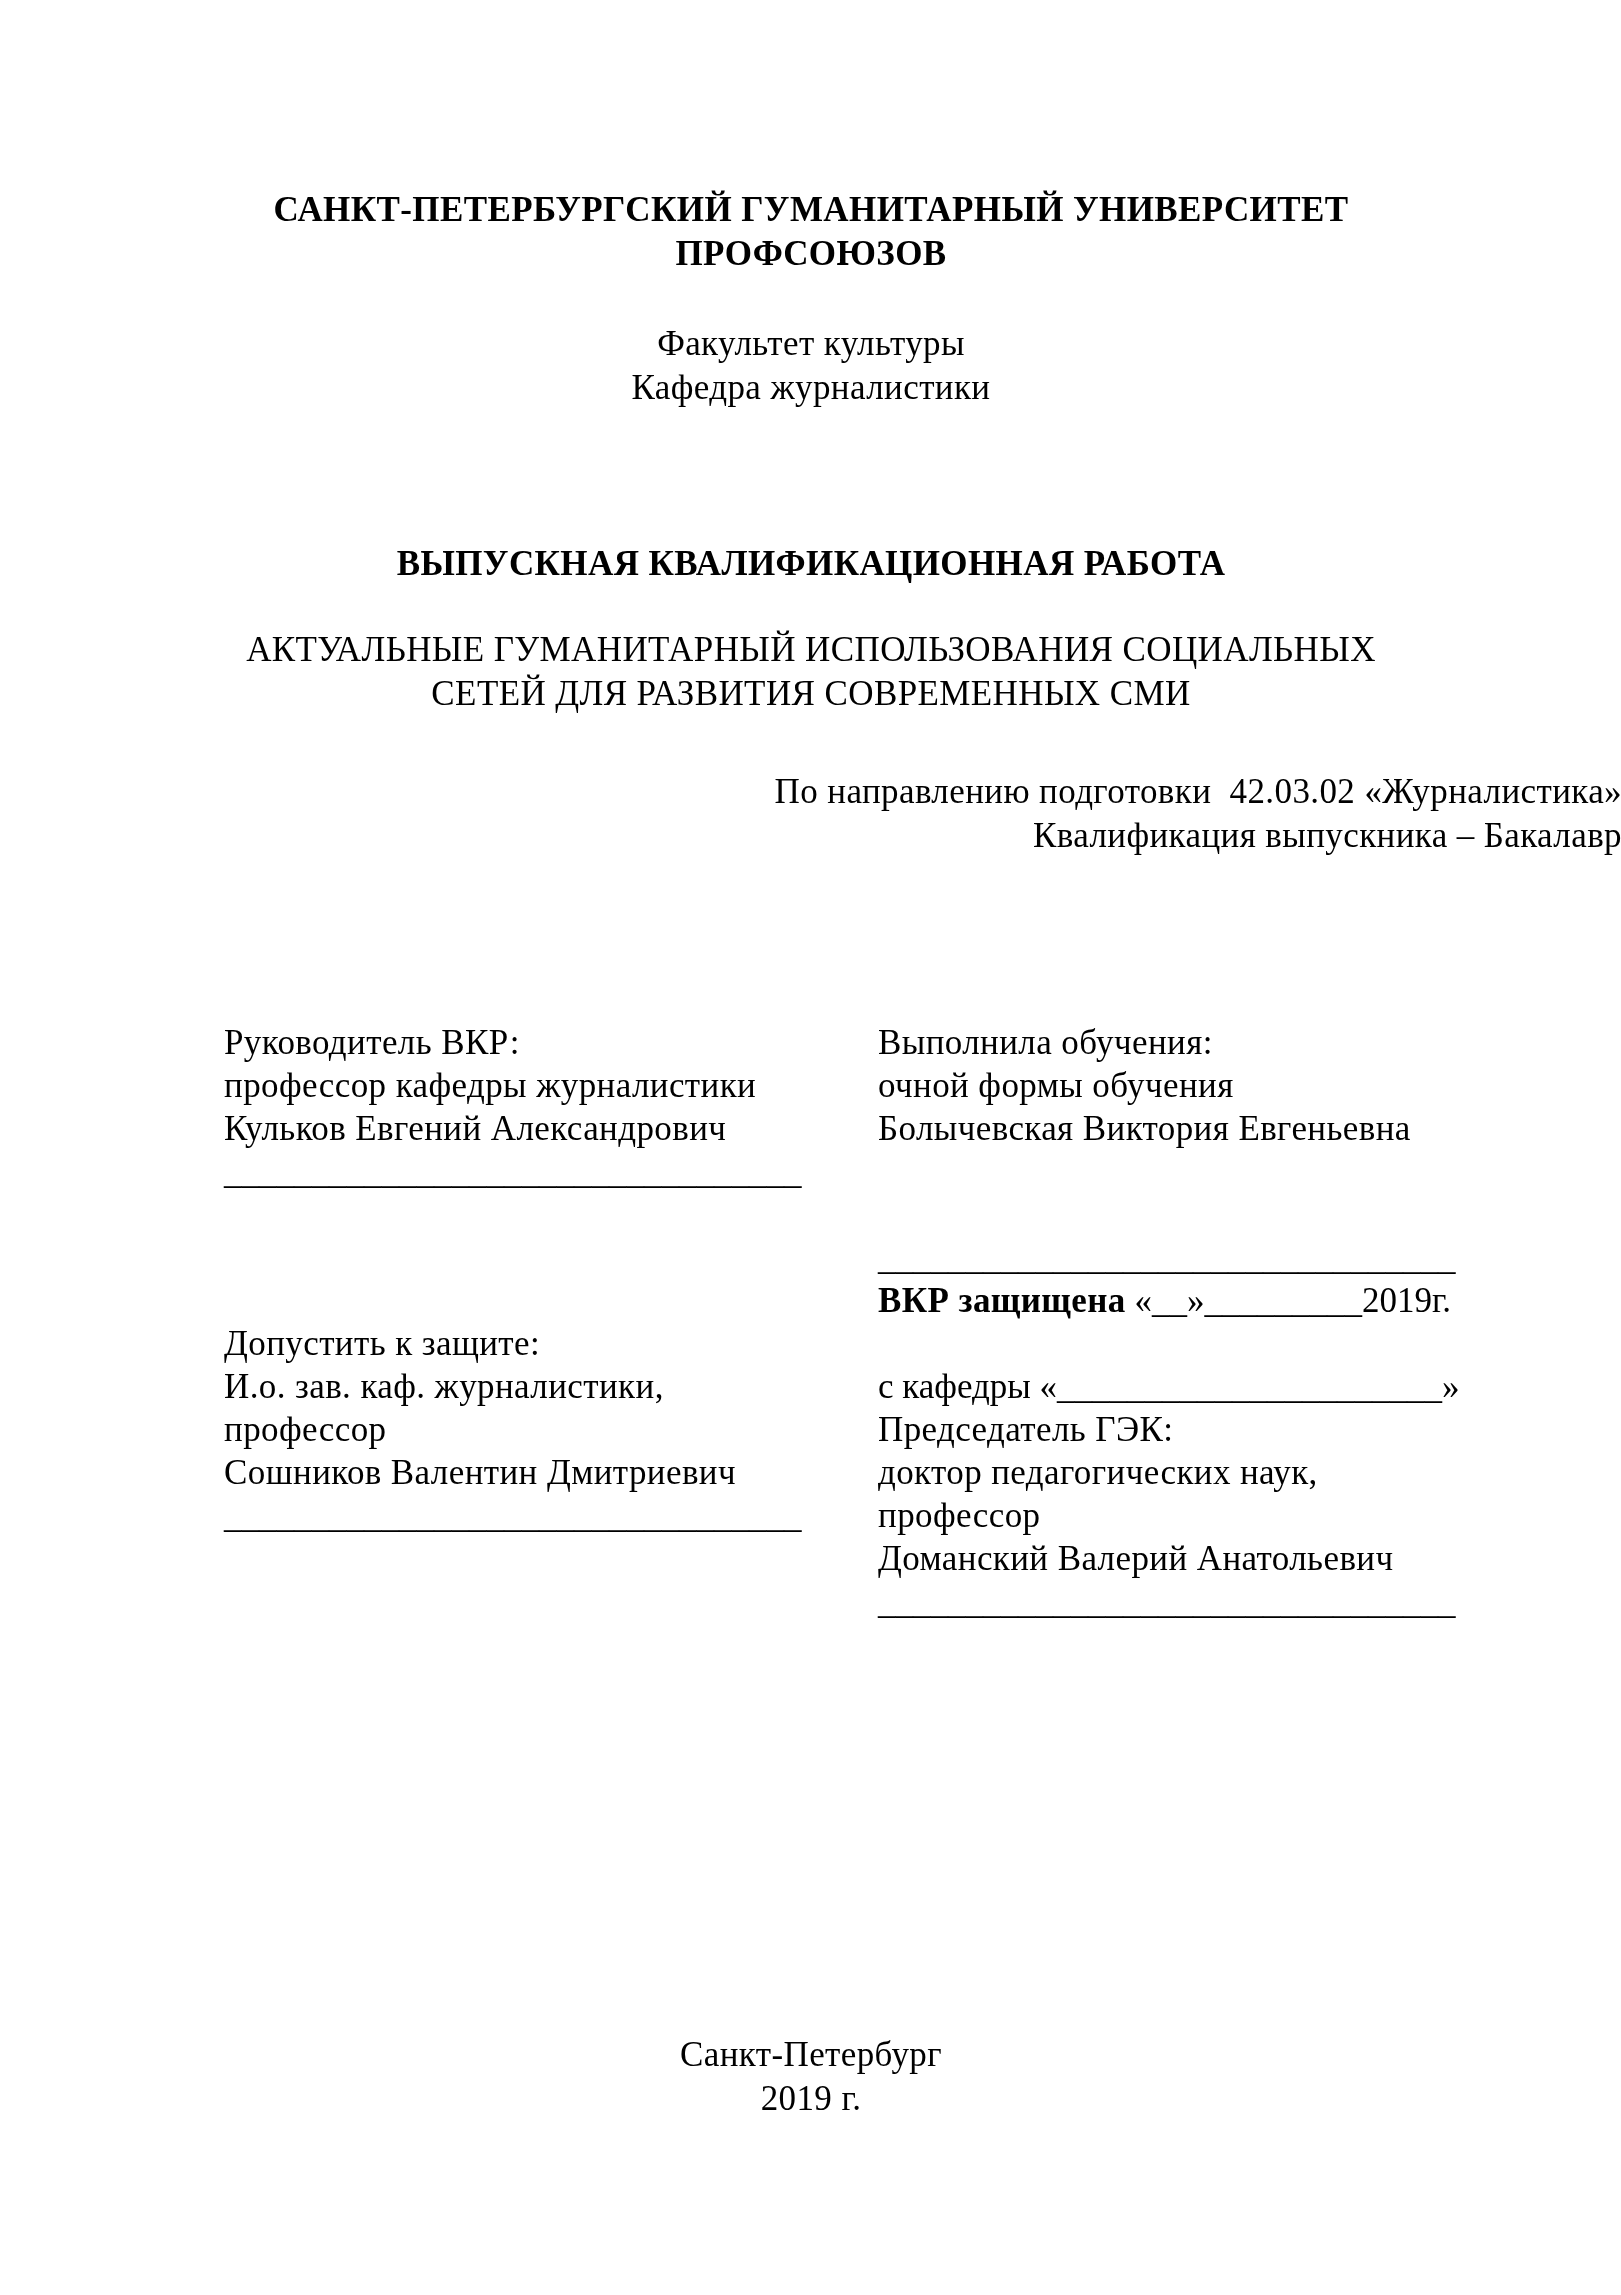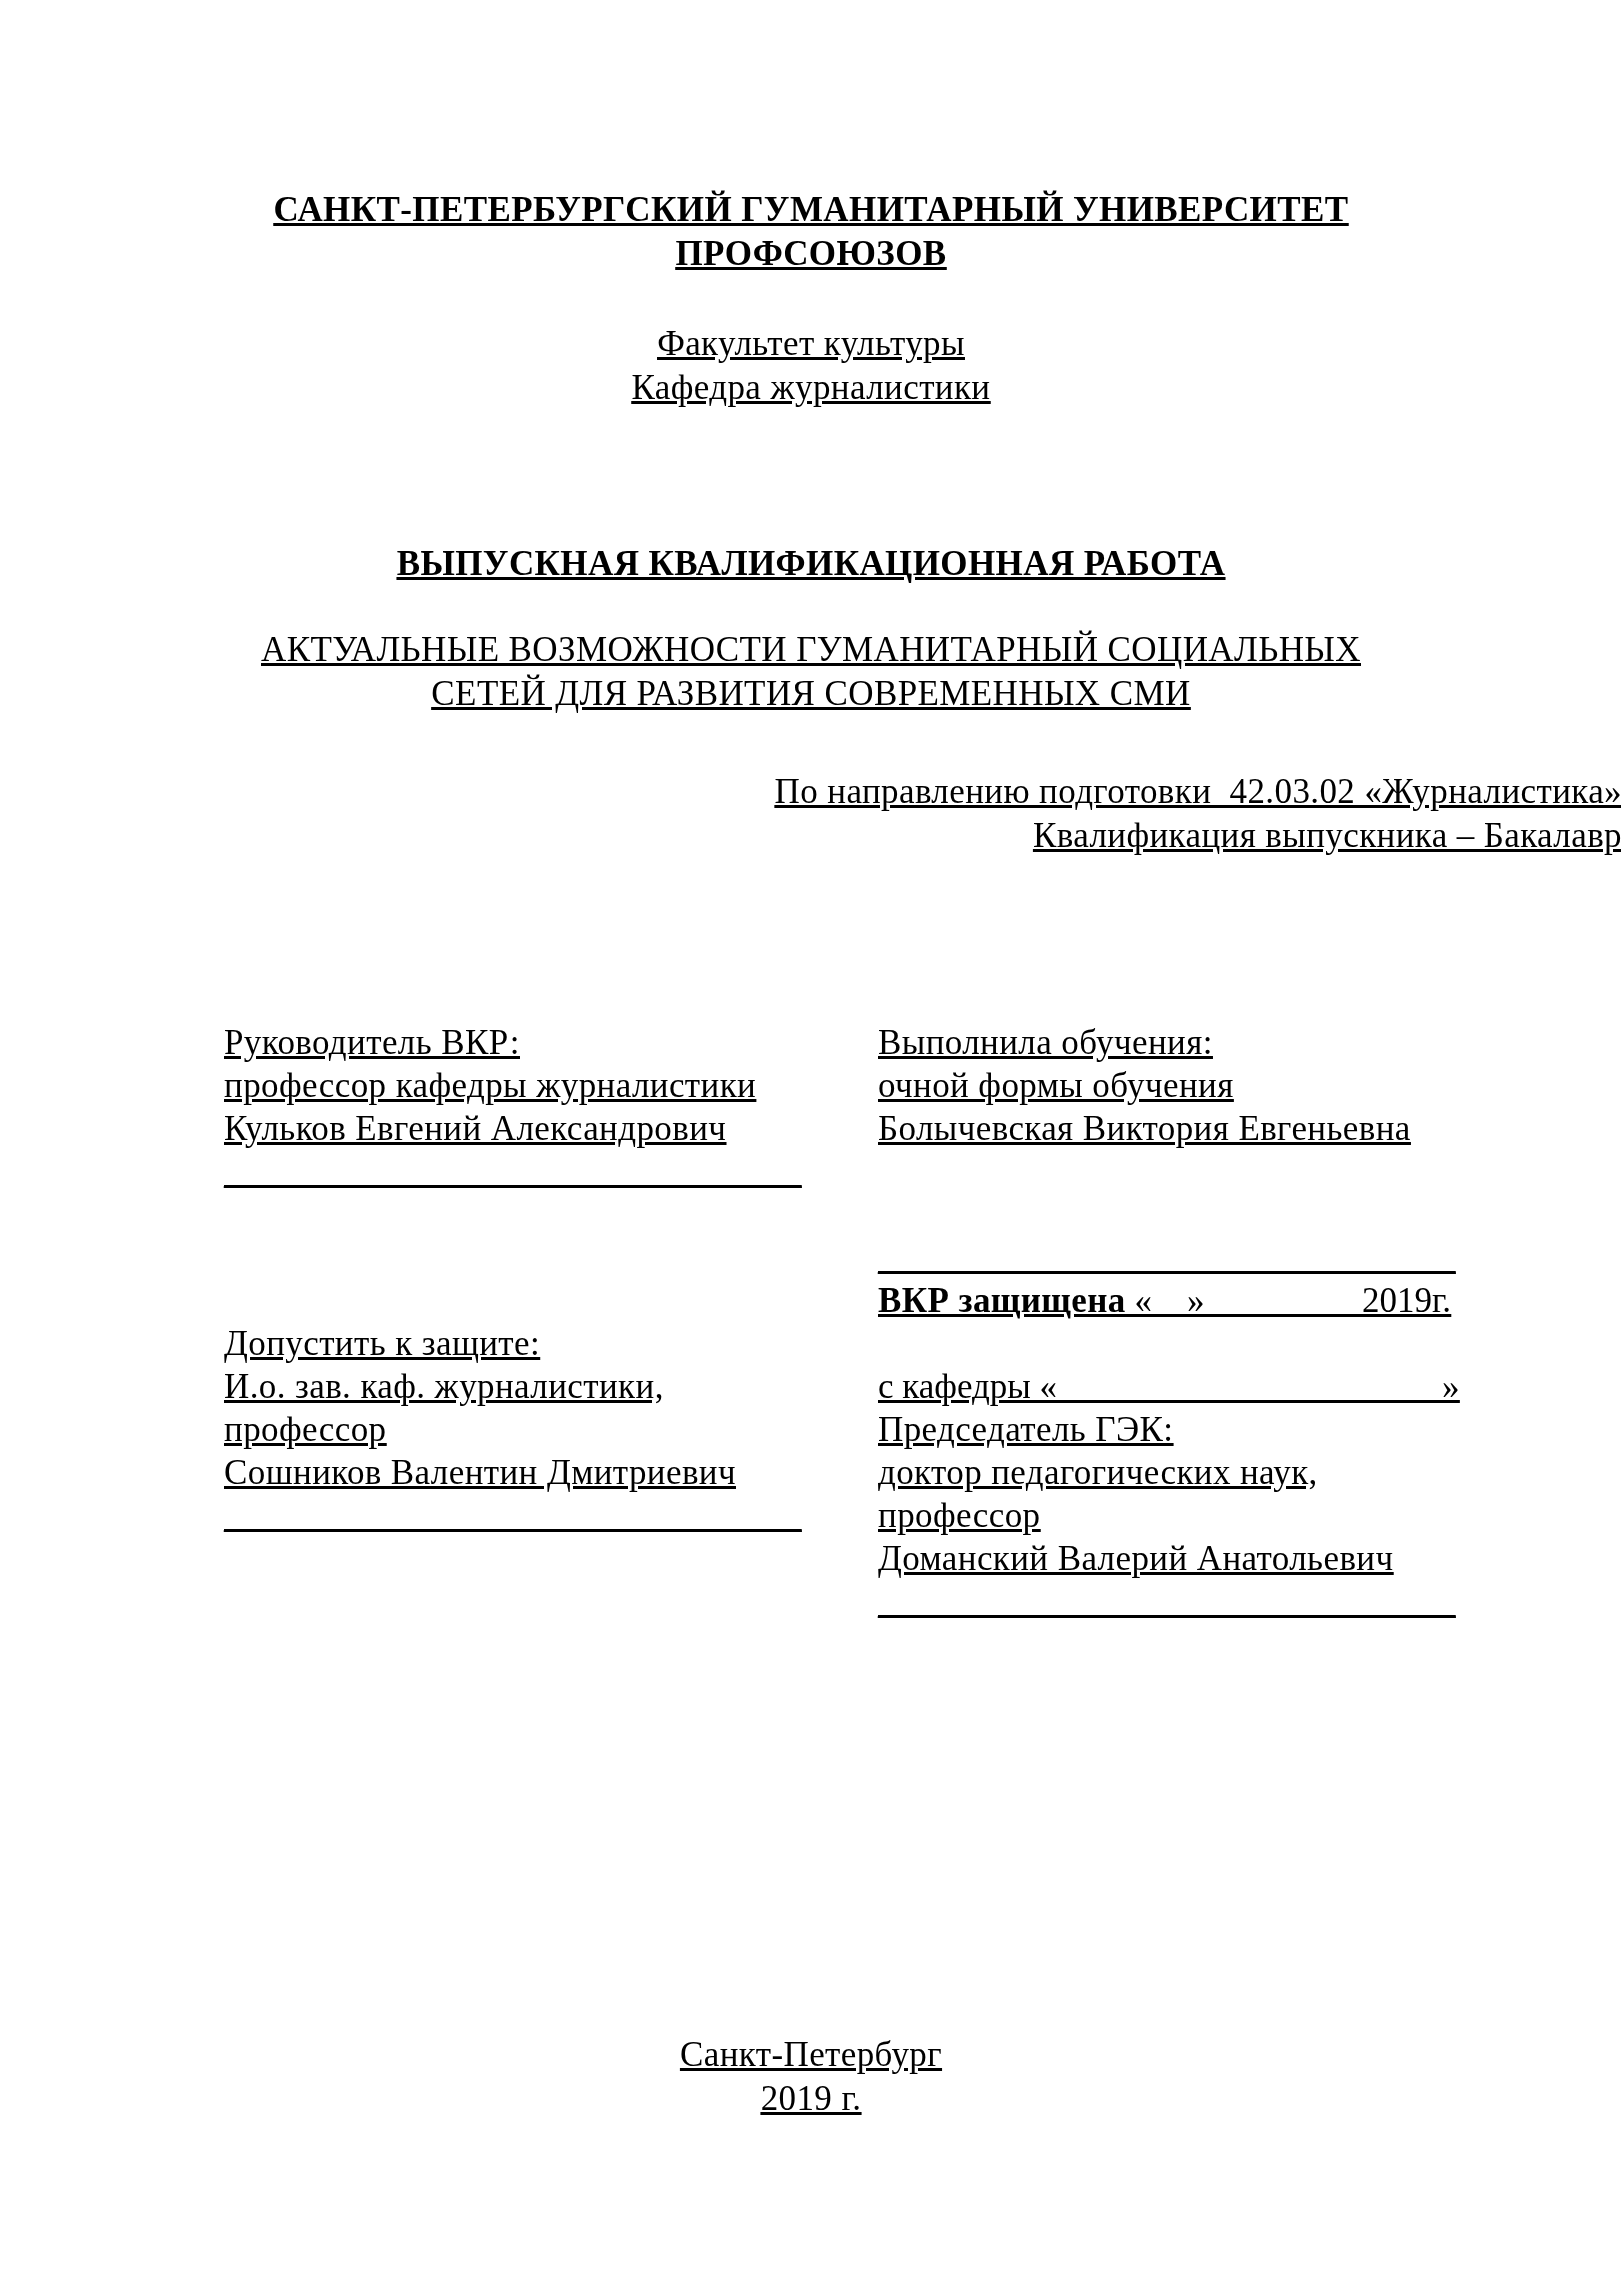--- a/index.html
+++ b/index.html
@@ -1,15 +1,15 @@
 <!DOCTYPE html>
 <html style="font-size:12.6px"><head>
 <meta charset="utf-8">
 <style>
-  * { margin: 0; padding: 0; box-sizing: border-box; text-decoration: underline; }
+  * { margin: 0; padding: 0; box-sizing: border-box; }
   html, body { background: #ffffff; }
   .page {
     position: relative;
     width: 1622px;
     height: 2295px;
     background: #ffffff;
     color: #000000;
     font-family: "Liberation Serif", "DejaVu Serif", serif;
     font-size: 35px;
     letter-spacing: 0.4px;
@@ -49,21 +49,21 @@
   <div class="abs-center" style="top: 322px;">
     <div class="center-line">Факультет культуры</div>
     <div class="center-line">Кафедра журналистики</div>
   </div>
 
   <div class="abs-center" style="top: 542px;">
     <div class="center-line bold">ВЫПУСКНАЯ КВАЛИФИКАЦИОННАЯ РАБОТА</div>
   </div>
 
   <div class="abs-center" style="top: 628px;">
-    <div class="center-line">АКТУАЛЬНЫЕ ВОЗМОЖНОСТИ ГУМАНИТАРНЫЙ СОЦИАЛЬНЫХ</div>
+    <div class="center-line">АКТУАЛЬНЫЕ ГУМАНИТАРНЫЙ ИСПОЛЬЗОВАНИЯ СОЦИАЛЬНЫХ</div>
     <div class="center-line">СЕТЕЙ ДЛЯ РАЗВИТИЯ СОВРЕМЕННЫХ СМИ</div>
   </div>
 
   <div class="abs-center" style="top: 770px; text-align: right;">
     <div class="center-line">По направлению подготовки  42.03.02 «Журналистика»</div>
     <div class="center-line">Квалификация выпускника – Бакалавр</div>
   </div>
 
   <div class="col col-left">
     <div class="line">Руководитель ВКР:</div>

